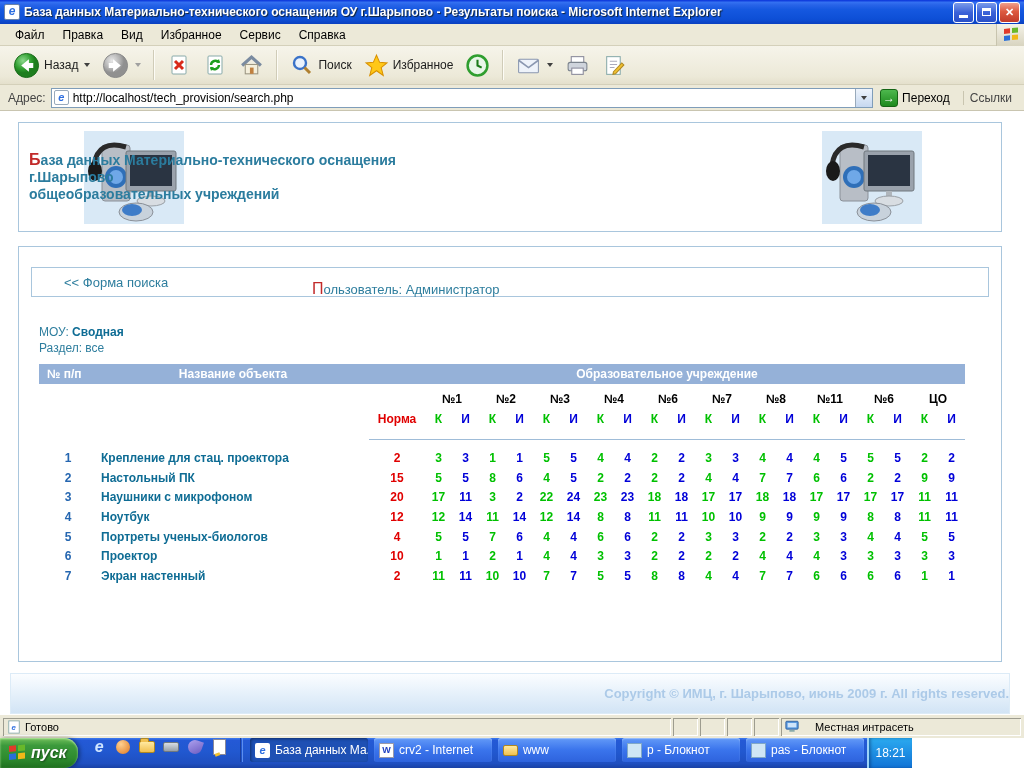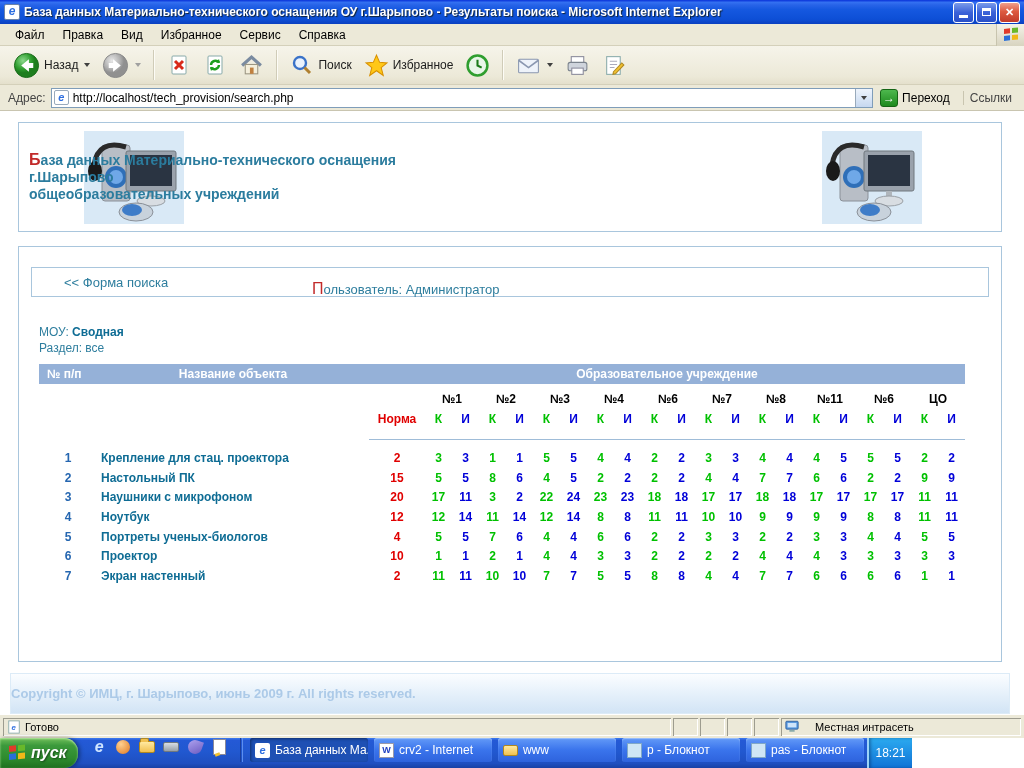--- a/index.html
+++ b/index.html
@@ -89,21 +89,21 @@
   .i-col { text-align:center; color:#0000d8; }
   .rule { margin:10px 0 0 330px; width:596px; border-top:1px solid #9fbcd8; }
   .rows-wrap { margin-top:8px; }
   .data-row { height:19.7px; font-weight:bold; }
   .cell-num { text-align:center; color:#2566b0; }
   .cell-name { color:#0e6c94; padding-left:4px; }
   .cell-norm { text-align:center; color:#e00000; }
 
   .footer { position:absolute; top:562px; left:10px; right:14px; height:41px;
     background:linear-gradient(180deg,#fbfdff 0%,#e8f2fb 45%,#d2e4f5 100%); border:1px solid #dcebf7;
-    display:flex; align-items:center; justify-content:flex-start;
+    display:flex; align-items:center; justify-content:flex-end;
     color:#accae8; font-weight:bold; font-size:13px; }
 
   
   .statusbar { position:absolute; top:714px; left:0; width:1024px; height:24px; background:#ece9d8;
     border-top:1px solid #fff; display:flex; align-items:center; padding:2px 3px; gap:2px; font-size:11px; color:#000; }
   .sb-panel { height:18px; box-shadow:inset 1px 1px 0 #9d9c8f, inset -1px -1px 0 #fff; display:flex; align-items:center; padding:0 4px; gap:4px; }
   .sb-main { flex:1; }
   .sb-small { width:25px; }
   .sb-zone { width:240px;gap:16px; }
 

